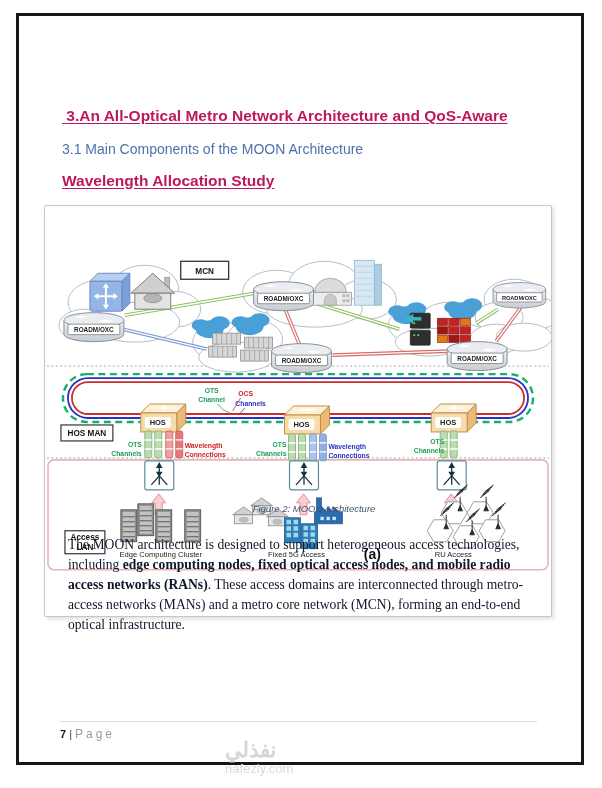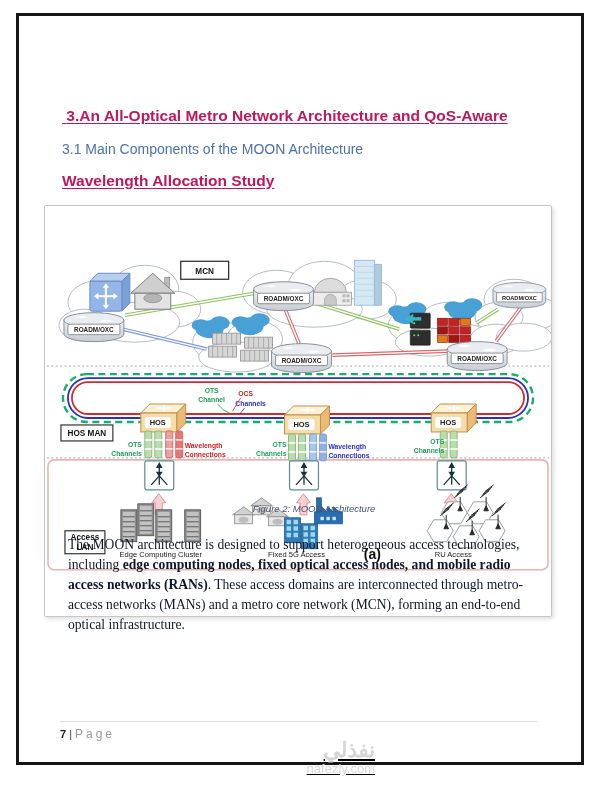--- a/index.html
+++ b/index.html
@@ -11,21 +11,21 @@
   .figure-box{position:absolute;left:44px;top:167px;width:508px;height:412px;border:1.5px solid #c6c6c6;border-radius:2px;background:#fff;box-shadow:2px 2px 4px rgba(0,0,0,.13);box-sizing:border-box;margin-top:38px;}
   .figure-box svg{display:block;width:100%;height:100%;}
   .caption{position:absolute;left:60px;top:503px;width:508px;text-align:center;font-style:italic;font-size:9.5px;color:#44546a;font-family:"Liberation Sans",sans-serif;}
   .body-text{position:absolute;left:68px;top:521px;width:481px;font-family:"Liberation Serif",serif;font-size:13.6px;line-height:20.2px;color:#0f172a;}
   .body-text b{font-weight:bold;}
   .footer-rule{position:absolute;left:60px;top:721px;width:477px;height:1px;background:#dcdcdc;}
   .footer{position:absolute;left:60px;top:727px;font-size:11px;color:#1a1a1a;}
   .footer .num{font-weight:bold;}
   .footer .sep{color:#444;margin:0 3px;}
   .footer .pg{color:#9a9a9a;letter-spacing:3px;font-size:12px;}
-  .watermark{position:absolute;left:225px;top:739px;width:150px;text-align:right;z-index:10;line-height:1;text-decoration:underline;}
+  .watermark{position:absolute;left:225px;top:739px;width:150px;text-align:left;z-index:10;line-height:1;}
   .watermark .ar{font-size:21px;font-weight:bold;color:#d5d5d5;direction:rtl;}
   .watermark .url{font-size:13px;color:#dadada;margin-top:2px;}
   
   svg text{font-family:"Liberation Sans",sans-serif;}
   .cld{fill:#fff;stroke:#b6bdc4;stroke-width:1;}
   .bcld{fill:#49a0d6;}
   .dl{fill:none;stroke-width:3.6;}
   .dl.g{stroke:#8cc25e;} .dl.b{stroke:#7b9ad8;} .dl.r{stroke:#d86a6a;}
   .dlw{fill:none;stroke:#fff;stroke-width:1.4;}
   .ringG{fill:none;stroke:#14b06a;stroke-width:2.4;stroke-dasharray:7 4.5;}

